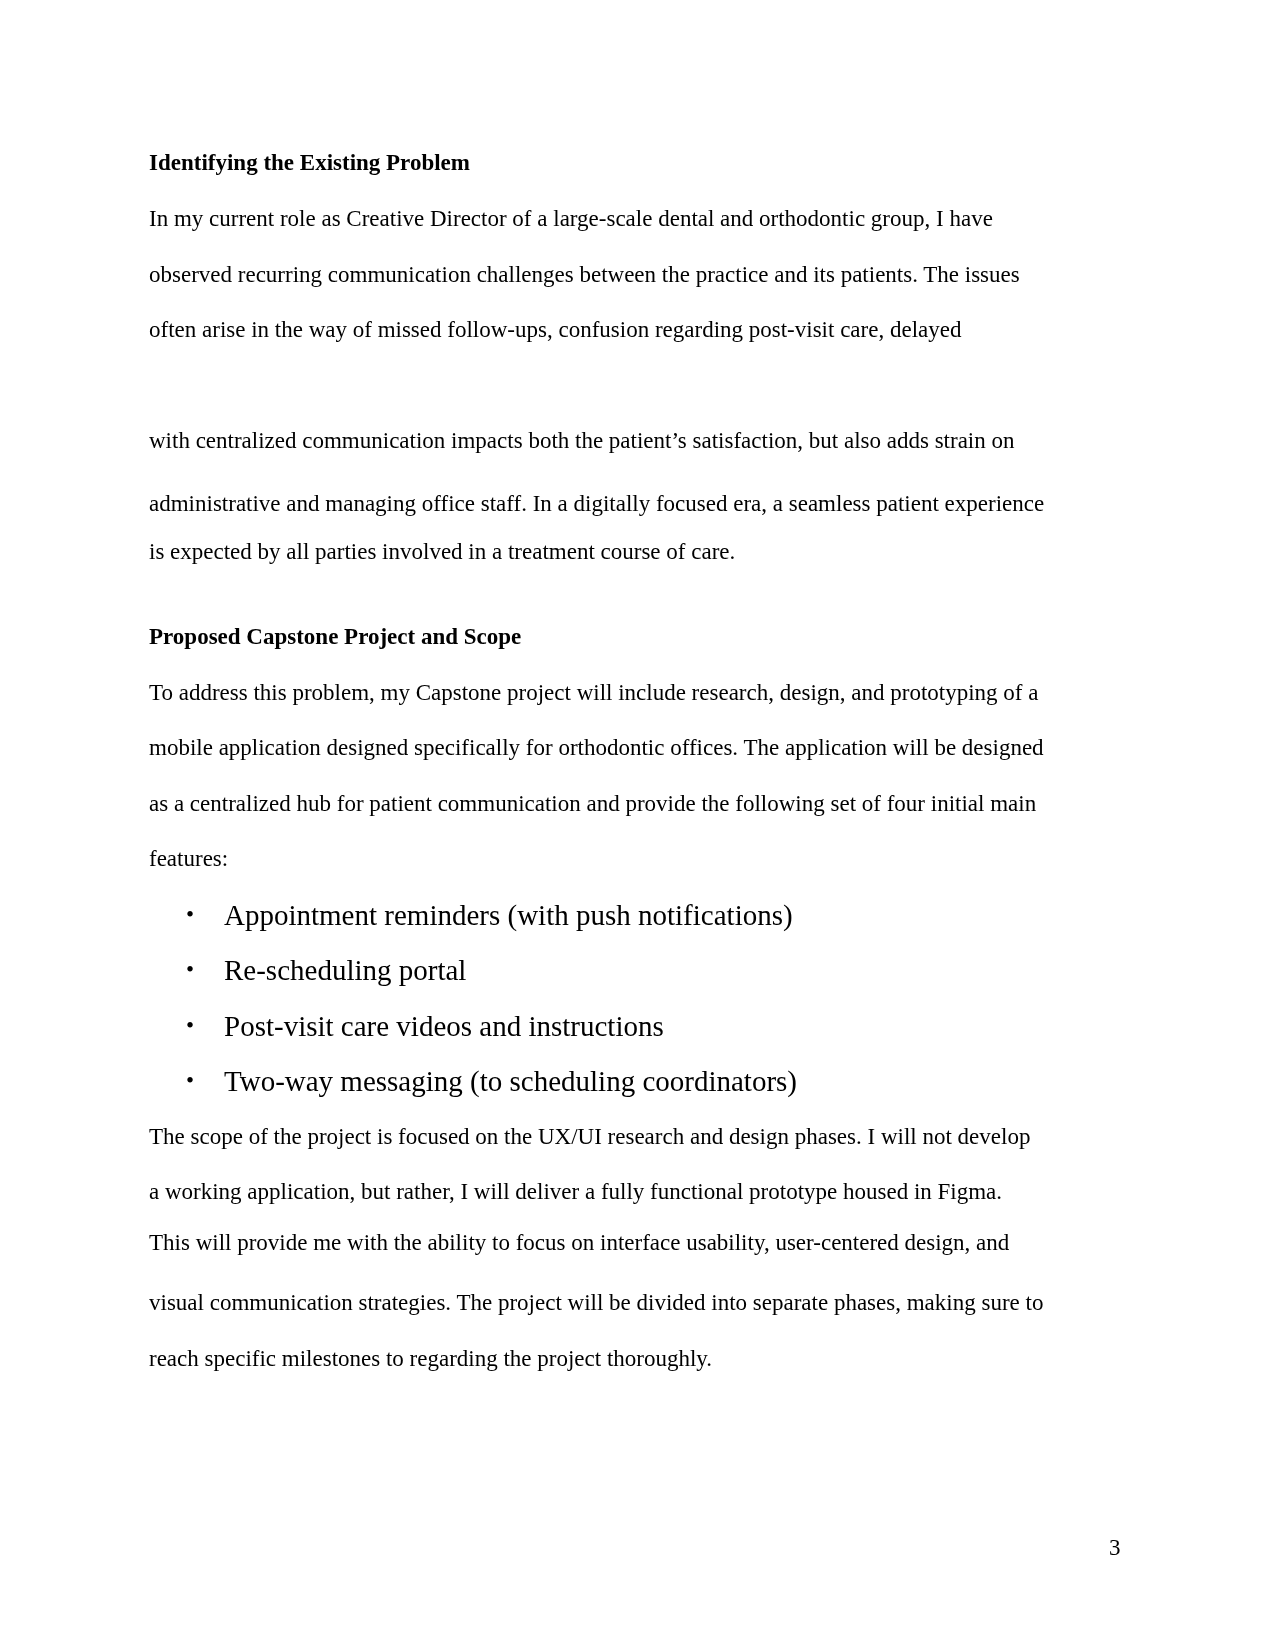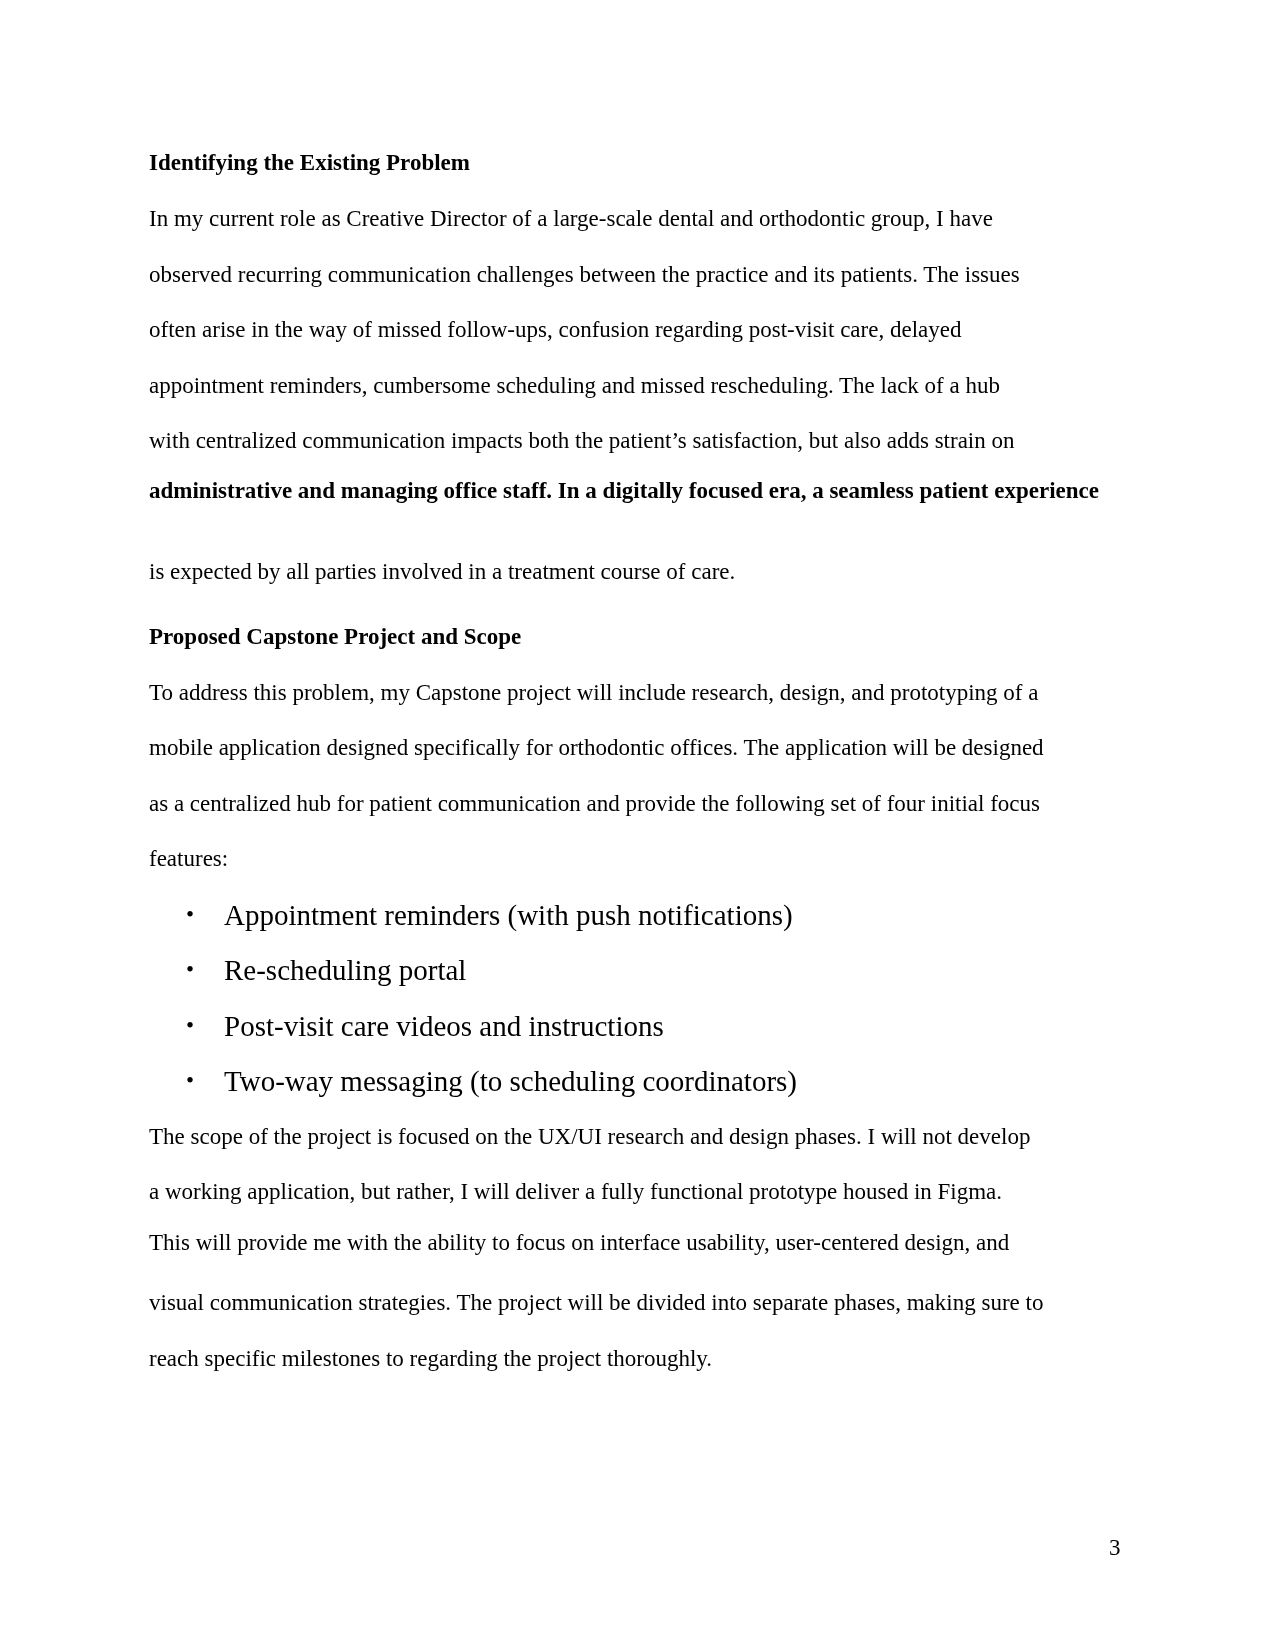--- a/index.html
+++ b/index.html
@@ -14,29 +14,28 @@
   </style>
 </head>
 <body>
 
 <div class="page">
 
   <div class="line heading" style="top:149px;">Identifying the Existing Problem</div>
   <div class="line" style="top:205px;">In my current role as Creative Director of a large-scale dental and orthodontic group, I have</div>
   <div class="line" style="top:261px;">observed recurring communication challenges between the practice and its patients. The issues</div>
   <div class="line" style="top:316px;">often arise in the way of missed follow-ups, confusion regarding post-visit care, delayed</div>
-  <div class="line" style="top:372px;">appointment reminders, cumbersome scheduling and missed rescheduling. The lack of a hub</div>
   <div class="line" style="top:427px;">with centralized communication impacts both the patient’s satisfaction, but also adds strain on</div>
-  <div class="line" style="top:477px;font-weight:bold;">administrative and managing office staff. In a digitally focused era, a seamless patient experience</div>
-  <div class="line" style="top:538px;margin-top:20px;">is expected by all parties involved in a treatment course of care.</div>
+  <div class="line" style="top:490px;">administrative and managing office staff. In a digitally focused era, a seamless patient experience</div>
+  <div class="line" style="top:538px;">is expected by all parties involved in a treatment course of care.</div>
 
   <div class="line heading" style="top:623px;">Proposed Capstone Project and Scope</div>
   <div class="line" style="top:679px;">To address this problem, my Capstone project will include research, design, and prototyping of a</div>
   <div class="line" style="top:734px;">mobile application designed specifically for orthodontic offices. The application will be designed</div>
-  <div class="line" style="top:790px;">as a centralized hub for patient communication and provide the following set of four initial focus</div>
+  <div class="line" style="top:790px;">as a centralized hub for patient communication and provide the following set of four initial main</div>
   <div class="line" style="top:845px;">features:</div>
 
   <div>
     <div>
       <span class="bullet-dot" style="top:901px;">•</span>
       <span class="bullet-text" style="top:901px;">Appointment reminders (with push notifications)</span>
     </div>
     <div>
       <span class="bullet-dot" style="top:956px;">•</span>
       <span class="bullet-text" style="top:956px;">Re-scheduling portal</span>

